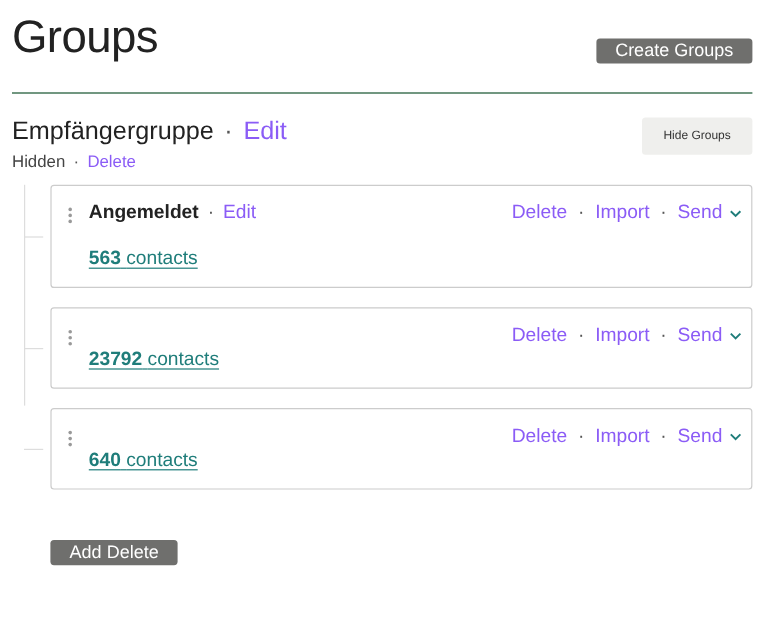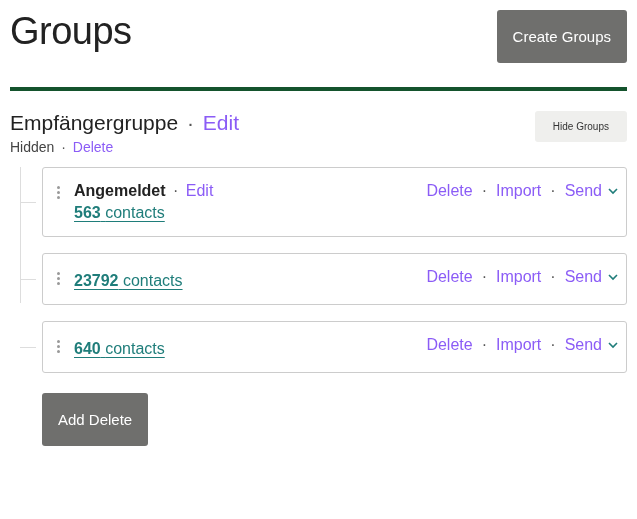--- a/index.html
+++ b/index.html
@@ -9,38 +9,39 @@
     font-family: -apple-system, BlinkMacSystemFont, "Segoe UI", Helvetica, Arial, sans-serif;
     background: #fff;
     color: #222;
     width: 637px;
   }
   .header {
     display: flex;
     justify-content: space-between;
     align-items: flex-start;
     padding-bottom: 24px;
-    border-bottom: 4px solid #14532d;
+    border-bottom: 1px solid #14532d;
   }
   .page-title {
     font-size: 38px;
     font-weight: 400;
     margin: 0;
     color: #222;
     letter-spacing: -0.5px;
   }
   .btn-primary {
     background: #6f6f6d;
     color: #fff;
     border: none;
-    padding: 18px 16px;
+    padding: 2px 16px;
     font-size: 15px;
     font-weight: 500;
     border-radius: 3px;
     cursor: pointer;
+    margin-top: 22px;
   }
   .btn-secondary {
     background: #efefed;
     color: #333;
     border: none;
     padding: 10px 18px;
     font-size: 10px;
     font-weight: 500;
     border-radius: 3px;
     cursor: pointer;
@@ -115,21 +116,21 @@
     background: #999;
     border-radius: 50%;
   }
   .card-left { flex: 1; }
   .subgroup-title {
     font-size: 16px;
   }
   .subgroup-title .sname { font-weight: 700; }
   .contacts-link {
     display: inline-block;
-    margin-top: 4px;
+    margin-top: 20px;
     color: #1f7d7a;
     text-decoration: underline;
     text-underline-offset: 3px;
     font-size: 16px;
     cursor: pointer;
   }
   .contacts-link .count { font-weight: 700; }
   .card-actions {
     display: flex;
     align-items: center;

